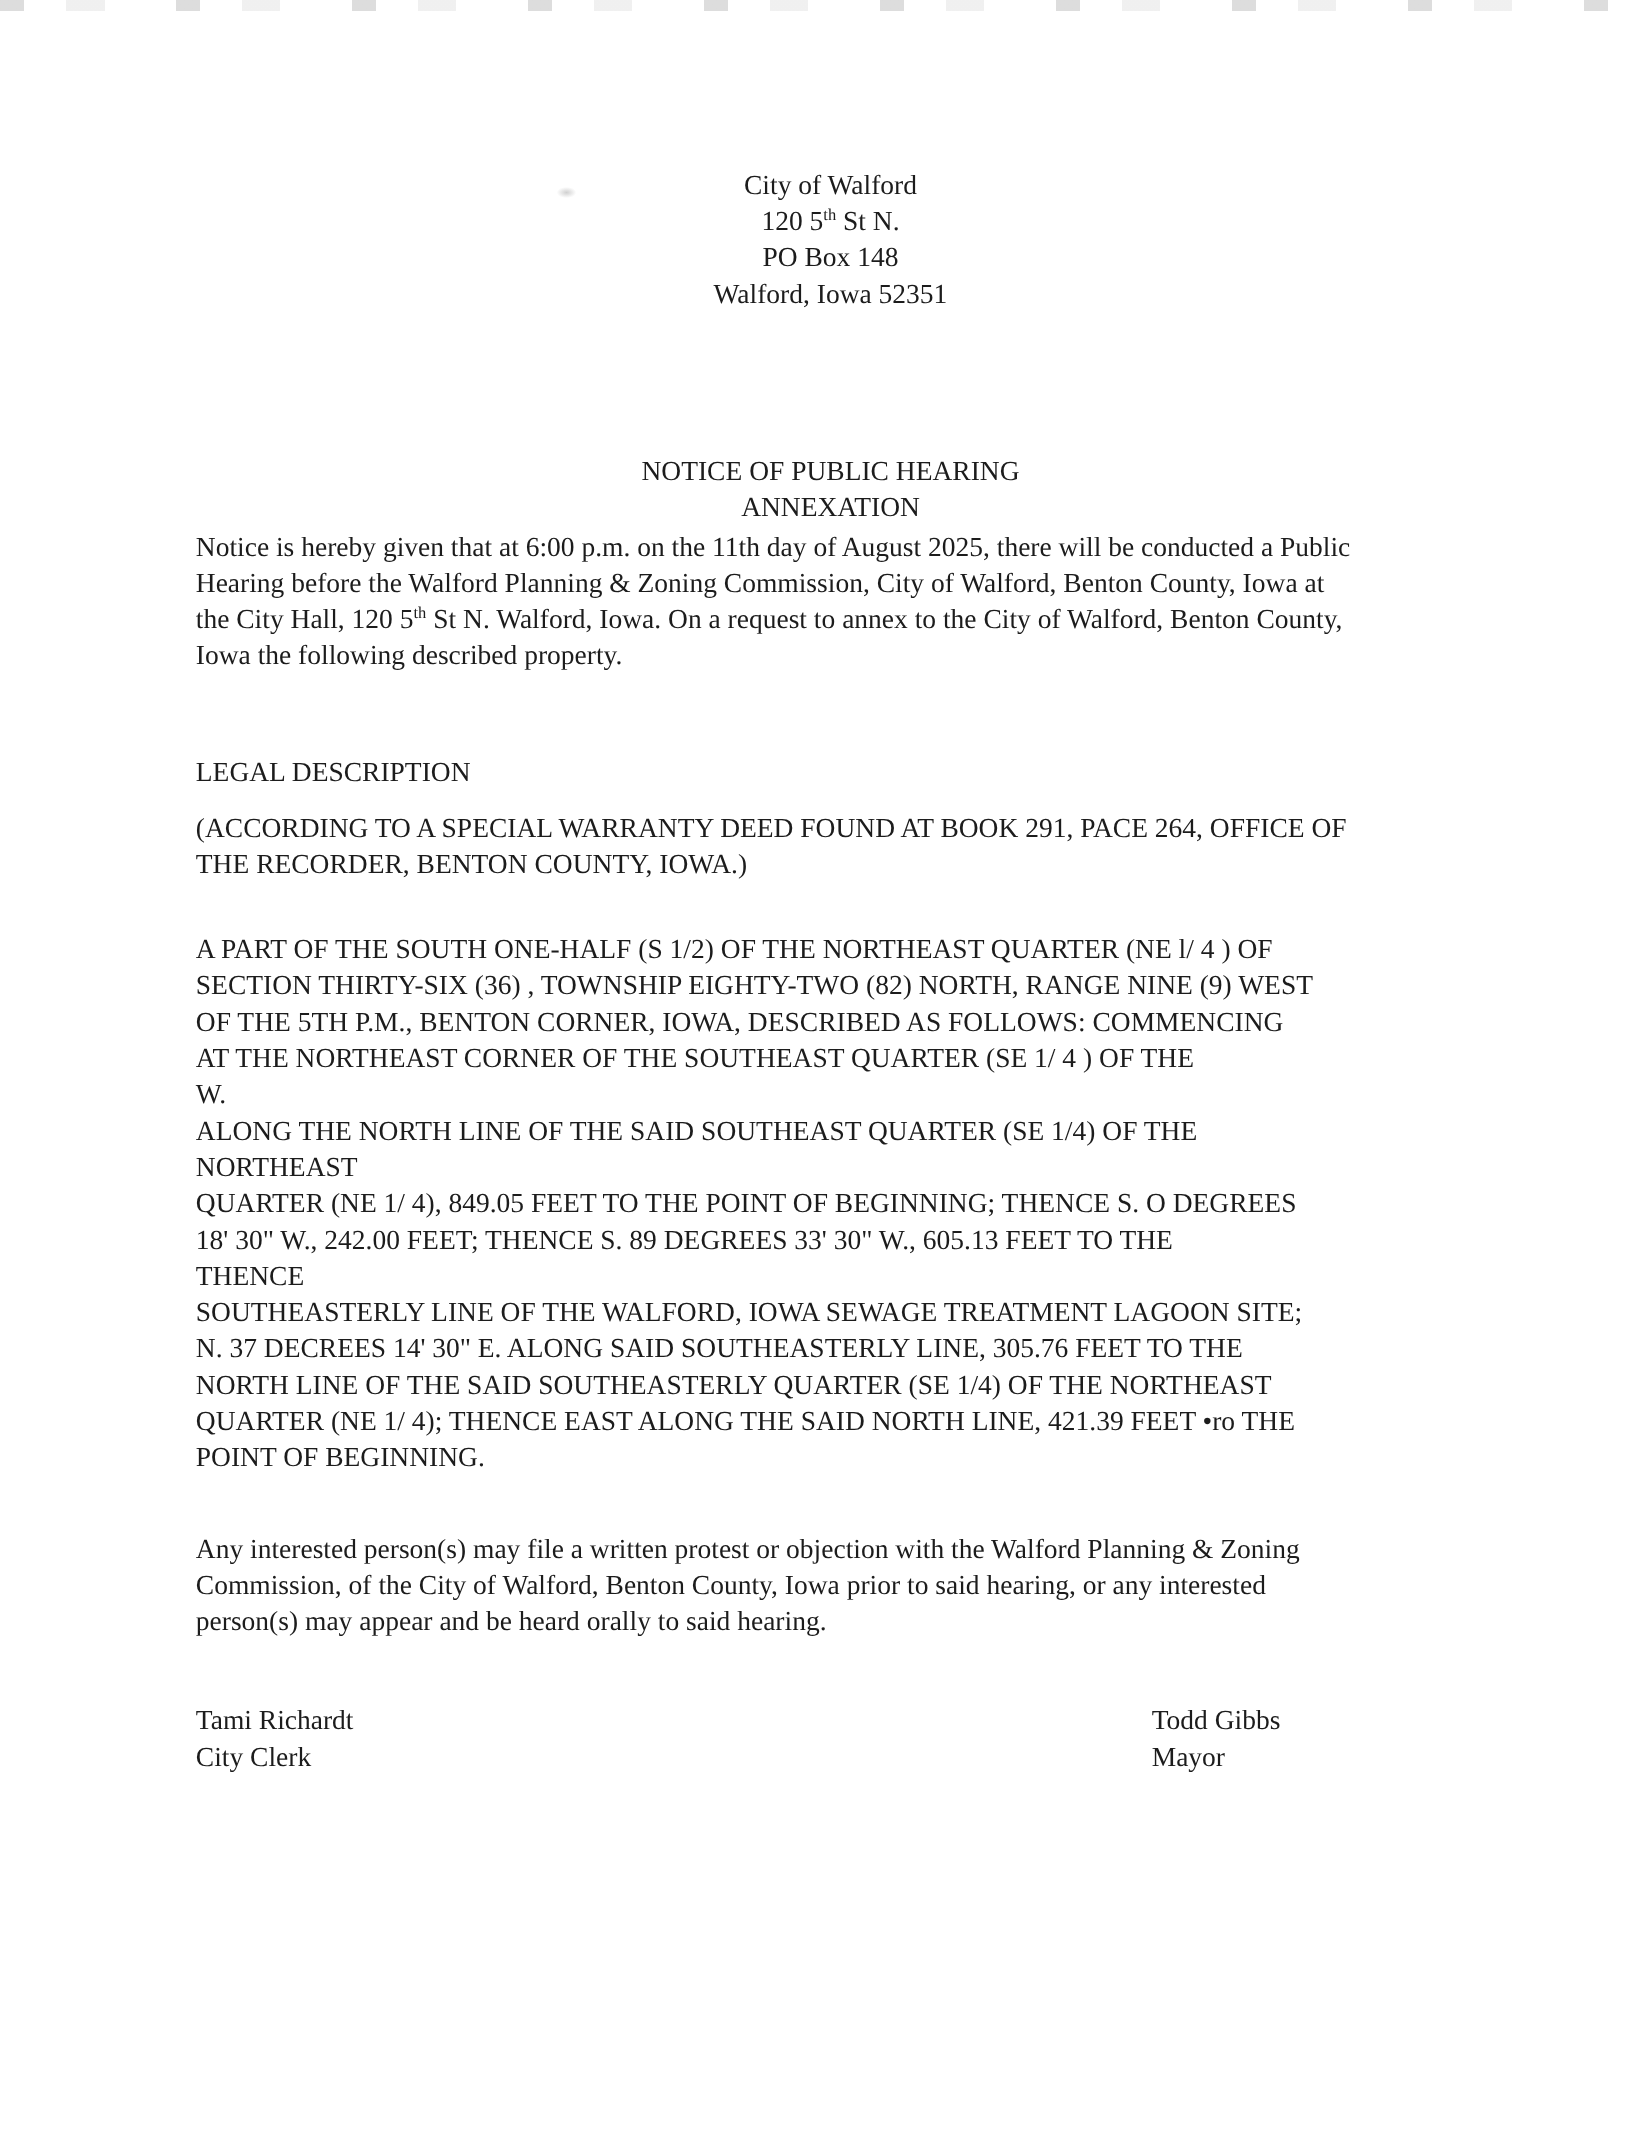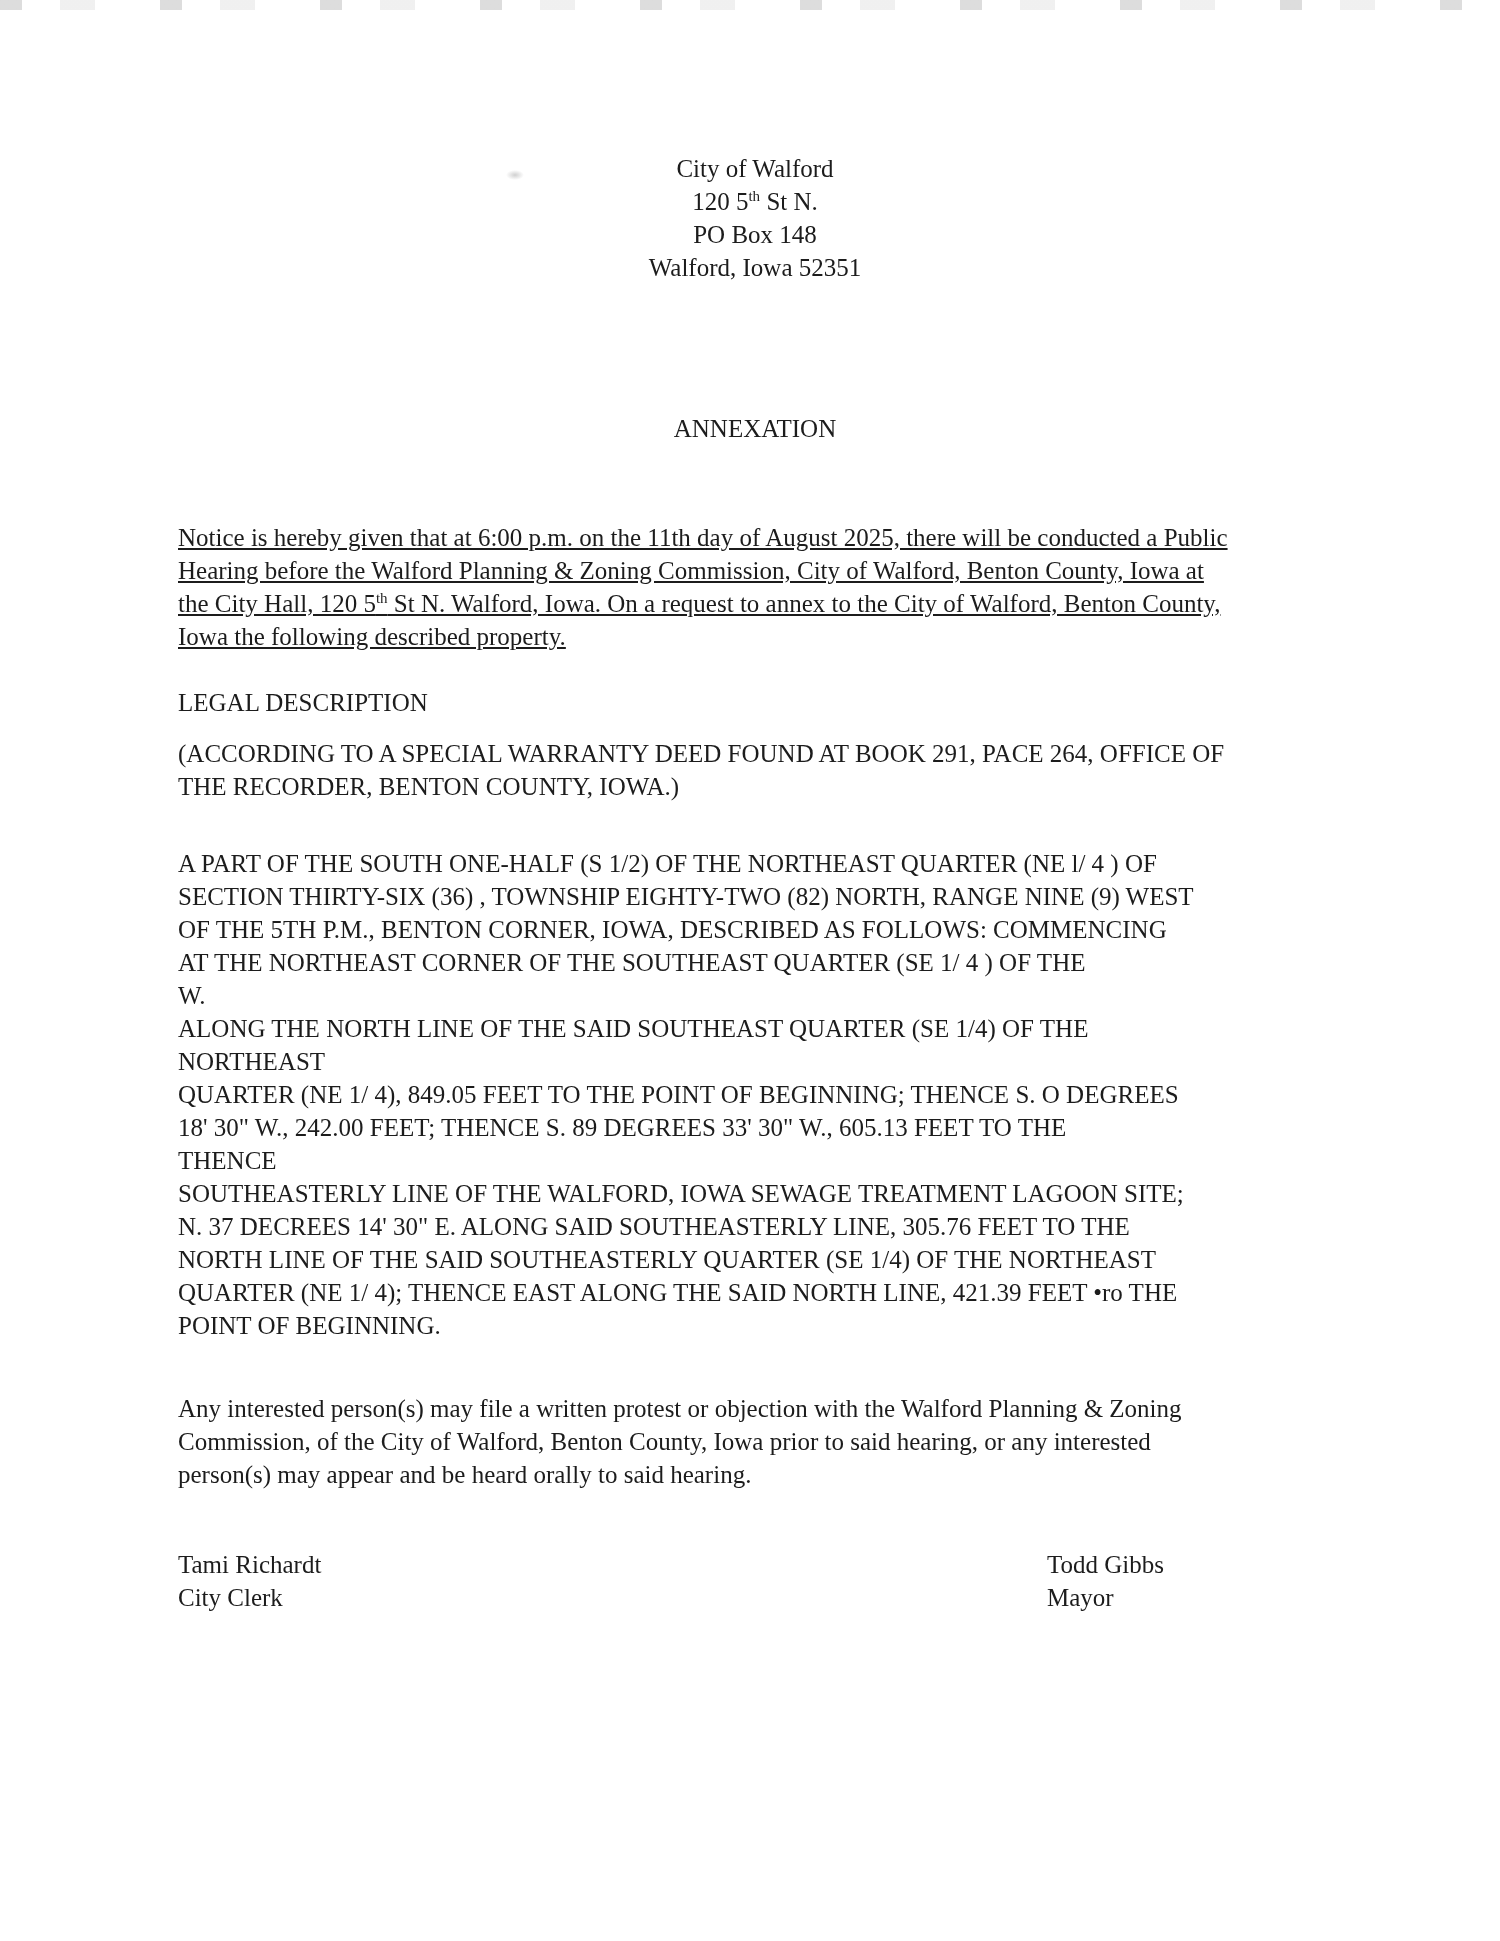--- a/index.html
+++ b/index.html
@@ -69,24 +69,25 @@
   <div class="smudge"></div>
 
   <div class="centered" style="top:152px;">
     <div class="line">City of Walford</div>
     <div class="line"><span>120 5</span><sup>th</sup><span> St N.</span></div>
     <div class="line">PO Box 148</div>
     <div class="line">Walford, Iowa 52351</div>
   </div>
 
   <div class="centered" style="top:412px;">
+    <div class="line">NOTICE OF PUBLIC HEARING</div>
     <div class="line">ANNEXATION</div>
   </div>
 
-  <div class="block" style="top:521px;text-decoration:underline;">
+  <div class="block" style="top:481px;">
     <div class="line">Notice is hereby given that at 6:00 p.m. on the 11th day of August 2025, there will be conducted a Public</div>
     <div class="line">Hearing before the Walford Planning &amp; Zoning Commission, City of Walford, Benton County, Iowa at</div>
     <div class="line"><span>the City Hall, 120 5</span><sup>th</sup><span> St N. Walford, Iowa. On a request to annex to the City of Walford, Benton County,</span></div>
     <div class="line">Iowa the following described property.</div>
   </div>
 
   <div class="block" style="top:686px;">
     <div class="line">LEGAL DESCRIPTION</div>
   </div>
 

